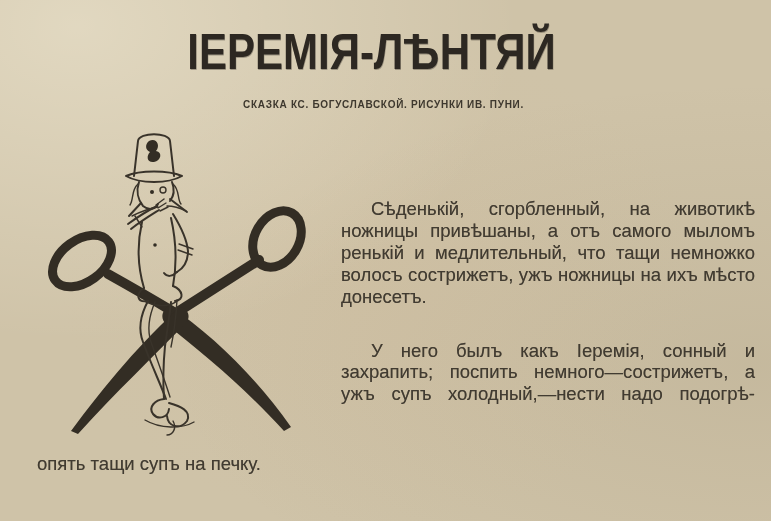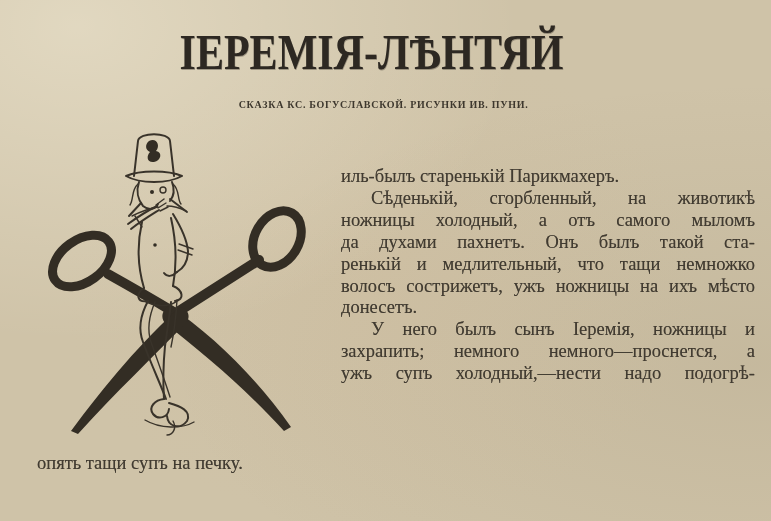--- a/index.html
+++ b/index.html
@@ -5,21 +5,21 @@
   html,body { margin:0; padding:0; }
   .page {
     position:relative;
     width:771px; height:521px;
     overflow:hidden;
     background:
       radial-gradient(ellipse at 10% 5%, rgba(255,250,232,0.38), transparent 45%),
       radial-gradient(ellipse at 50% 55%, rgba(210,185,150,0.18), transparent 60%),
       radial-gradient(ellipse at 98% 70%, rgba(110,95,65,0.10), transparent 55%),
       #cfc3a8;
-    font-family:Liberation Serif, serif;
+    font-family:Liberation Sans, sans-serif;
     color:#413b31;
   }
   .title {
     position:absolute; top:26px; left:0; width:100%;
     text-align:center;
     font-size:50px; line-height:52px; font-weight:700;
     color:#2d2822;
     letter-spacing:0px;
     transform:translateX(-14px) scaleX(0.84);
     text-shadow:0.6px 0.6px 0 rgba(45,40,34,0.35);
@@ -45,21 +45,21 @@
     font-size:18.5px; line-height:21.9px;
     text-shadow:0 0 0.5px rgba(65,58,48,0.55);
   }
   .bottomblock {
     position:absolute; left:37px; top:452px; width:690px;
     font-size:18.5px; line-height:23.8px;
     text-shadow:0 0 0.5px rgba(65,58,48,0.55);
   }
   .ln { min-height:1em; }
   .j { text-align:justify; text-align-last:justify; }
-  .ind { text-indent:30px; }
+  .ind { text-indent:30px;margin-top:32px; }
 </style>
 </head>
 <body>
 
 <div class="page">
 
   <div class="title">ІЕРЕМІЯ-ЛѢНТЯЙ</div>
   <div class="subtitle">СКАЗКА КС. БОГУСЛАВСКОЙ. РИСУНКИ ИВ. ПУНИ.</div>
 
   <svg class="illustration" viewBox="0 0 310 312">
@@ -106,29 +106,27 @@
       <path class="ill-stroke" d="M149,172 C147,188 145,203 143,216 C141,237 141,254 142,269"></path>
       <path class="ill-thin" d="M155,170 C154,187 152,203 149,217"></path>
       <path class="ill-stroke" d="M142,269 C133,270 126,277 131,284 C136,290 146,288 147,279"></path>
       <path class="ill-stroke" d="M147,273 C158,276 170,281 165,291 C158,300 146,297 145,286"></path>
       <path class="ill-thin" d="M151,291 C155,298 151,305 145,305"></path>
       <path class="ill-thin" d="M123,290 C138,299 160,299 172,292"></path>
     </g>
   </svg>
 
   <div class="column">
-    <div class="ln">иль-былъ старенькій Парикмахеръ.</div>
     <div class="ln j ind">Сѣденькій, сгорбленный, на животикѣ</div>
-    <div class="ln j">ножницы холодный, а отъ самого мыломъ</div>
-    <div class="ln j">да духами пахнетъ. Онъ былъ такой ста-</div>
+    <div class="ln j">ножницы привѣшаны, а отъ самого мыломъ</div>
     <div class="ln j">ренькій и медлительный, что тащи немножко</div>
     <div class="ln j">волосъ сострижетъ, ужъ ножницы на ихъ мѣсто</div>
     <div class="ln">донесетъ.</div>
-    <div class="ln j ind">У него былъ сынъ Іеремія, ножницы и</div>
-    <div class="ln j">захрапить; немного немного—проснется, а</div>
+    <div class="ln j ind">У него былъ какъ Іеремія, сонный и</div>
+    <div class="ln j">захрапить; поспить немного—сострижетъ, а</div>
     <div class="ln j">ужъ супъ холодный,—нести надо подогрѣ-</div>
   </div>
 
   <div class="bottomblock">
     <div class="ln">опять тащи супъ на печку.</div>
 
   </div>
 
 </div>
 

